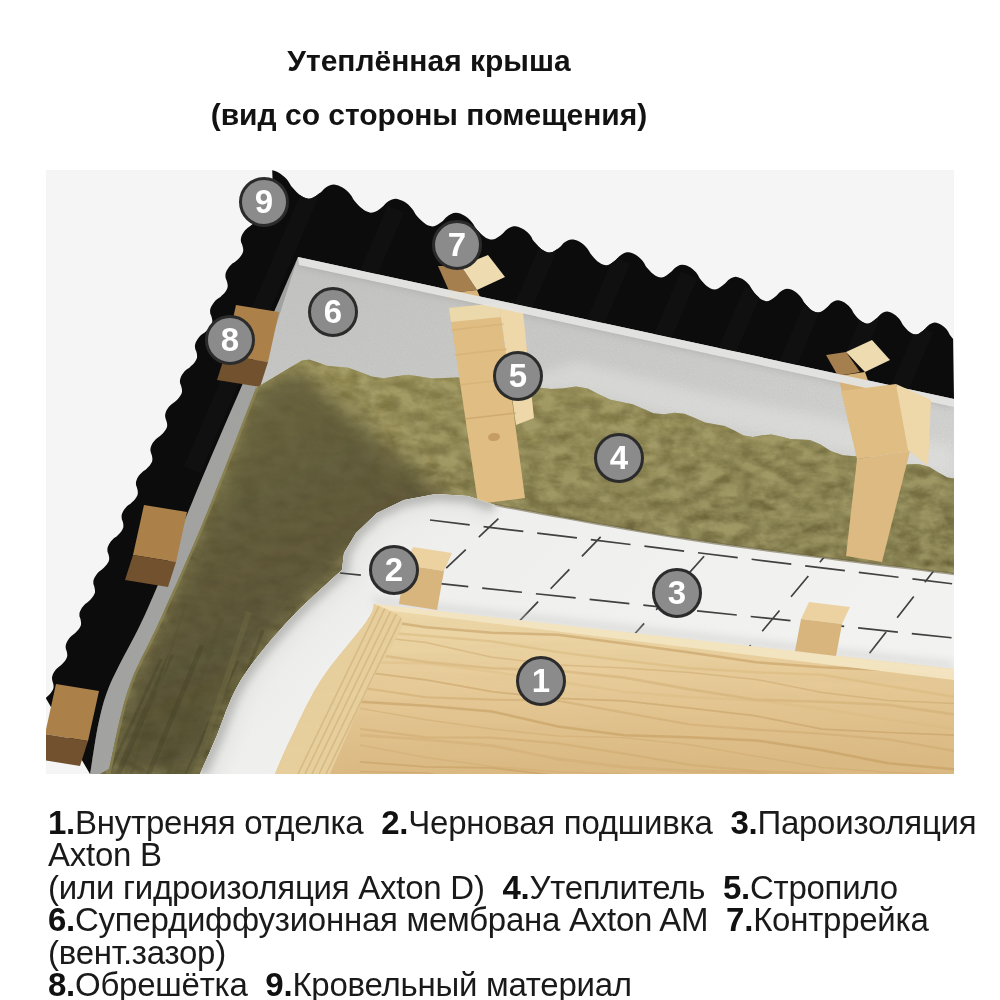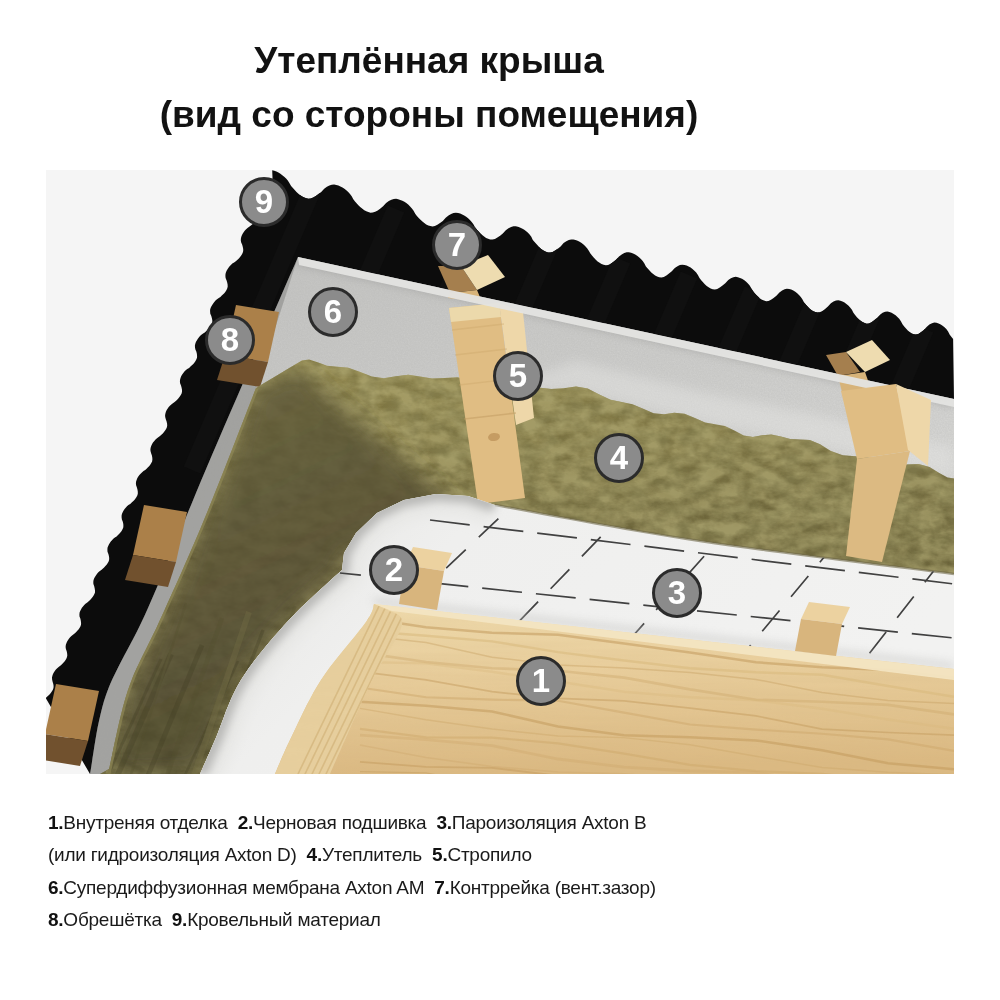--- a/index.html
+++ b/index.html
@@ -1,17 +1,17 @@
 <!DOCTYPE html>
 <html><head><meta charset="utf-8">
 <style>
 html,body{margin:0;padding:0;background:#ffffff;}
 #page{position:relative;width:1000px;height:1000px;font-family:"Liberation Sans", sans-serif;overflow:hidden;background:#fff;}
-#title{position:absolute;left:0;top:34px;width:858px;text-align:center;font-weight:bold;color:#121212;font-size:37px;line-height:54px;}
-#legend{position:absolute;left:48px;top:807px;width:930px;color:#1a1a1a;font-size:19px;line-height:32.4px;letter-spacing:-0.25px;}
+#title{position:absolute;left:0;top:34px;width:858px;text-align:center;font-weight:bold;color:#121212;font-size:30px;line-height:54px;}
+#legend{position:absolute;left:48px;top:807px;width:930px;color:#1a1a1a;font-size:33px;line-height:32.4px;letter-spacing:-0.25px;}
 #legend b{font-weight:bold;color:#111;}
 </style></head><body>
 <div id="page">
 
 <div id="title">Утеплённая крыша<br>(вид со стороны помещения)</div>
 <svg width="1000" height="1000" viewBox="0 0 1000 1000" style="position:absolute;left:0;top:0;">
 <defs>
 <filter id="fIns" x="-5%" y="-5%" width="110%" height="110%">
  <feTurbulence type="fractalNoise" baseFrequency="0.045 0.065" numOctaves="5" seed="11"></feTurbulence>
  <feColorMatrix type="matrix" values="0 0 0 0 0.25  0 0 0 0 0.23  0 0 0 0 0.09  1.6 1.6 0 0 -0.9"></feColorMatrix>

